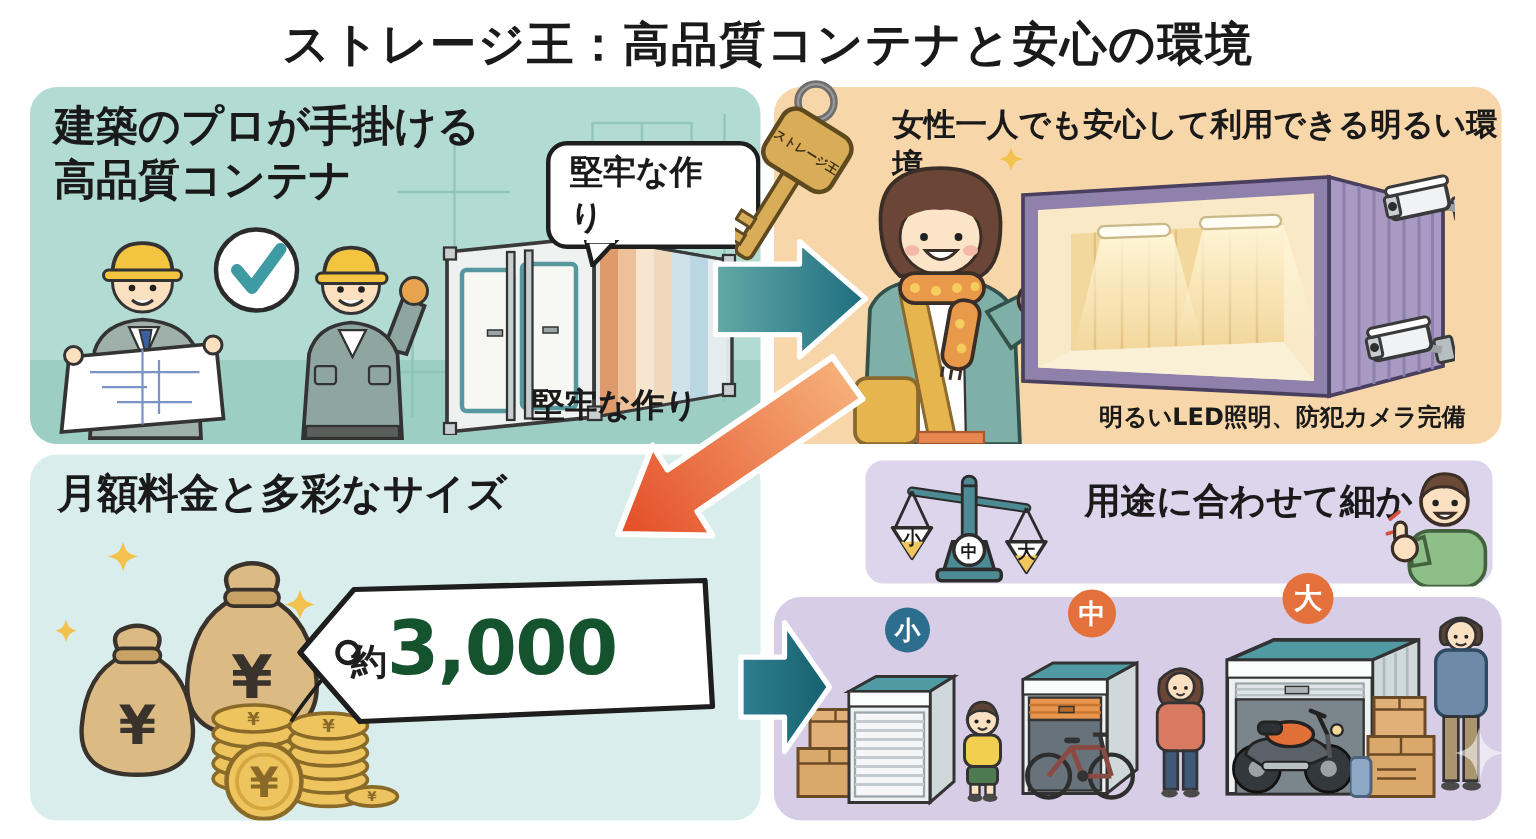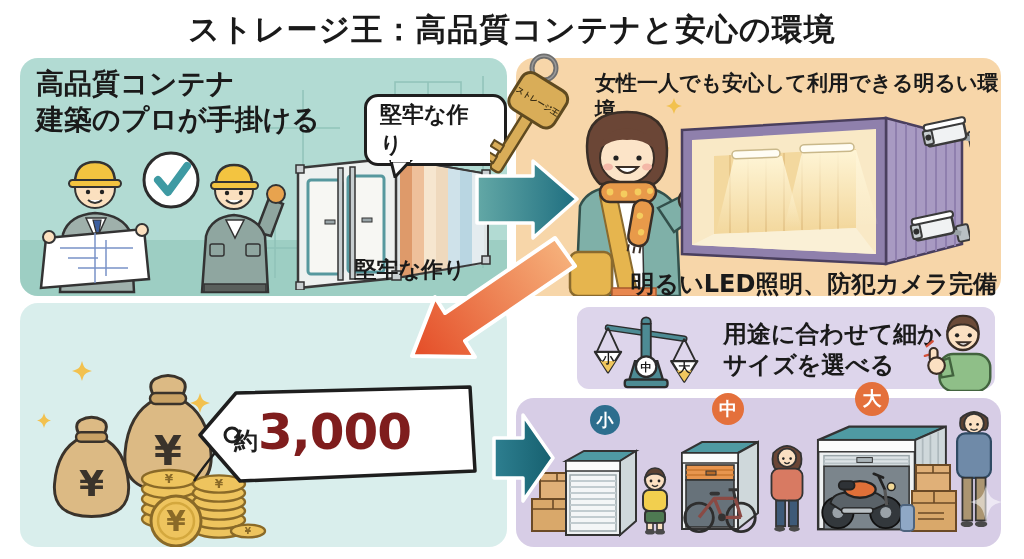--- a/index.html
+++ b/index.html
@@ -16,29 +16,29 @@
   .sizes-main{position:absolute;left:0;top:95px;width:485px;height:149px;background:#d7cde6;border-radius:18px;}
   .sizes-top-box{position:absolute;left:57px;top:0px;width:426px;height:90px;background:#ddd5eb;
                  border:4px solid #fff;border-radius:16px;box-sizing:border-box;}
   .hd{font-weight:800;line-height:1.28;}
   .hd-quality{left:16px;top:8px;font-size:28px;}
   .hd-safety{left:58px;top:12px;width:424px;font-size:21px;margin-left:21px;}
   .hd-pricing{left:18px;top:10px;font-size:27px;}
   .hd-sizes{left:146px;top:12px;font-size:24px;line-height:1.3;}
   .caption{font-weight:800;}
   .cap-quality{left:310px;top:197px;width:160px;text-align:center;font-size:22px;}
-  .cap-safety{right:4px;top:210px;font-size:24px;}
+  .cap-safety{right:24px;top:210px;font-size:16px;}
   .tag-title{left:208px;top:55px;font-size:23px;font-weight:800;}
   .bubble{left:344px;top:36px;background:#fff;border:3px solid #1e1e1e;border-radius:14px;
           padding:3px 13px;font-size:22px;font-weight:800;z-index:6;}
   .bubble svg{position:absolute;left:22px;bottom:-15px;}
   .floor{position:absolute;left:0;top:182px;width:487px;height:56px;background:rgba(110,175,160,.30);}
   .price-text{left:214px;top:104px;display:flex;align-items:baseline;font-weight:800;z-index:6;}
   .price-text .pfx,.price-text .sfx{font-size:24px;color:#1e1e1e;}
-  .price-text .num{font-size:50px;color:#7f1d1d;letter-spacing:-1px;line-height:1;}
+  .price-text .num{font-size:50px;color:#14532d;letter-spacing:-1px;line-height:1;}
   .badge{position:absolute;border-radius:50%;color:#fff;font-weight:800;display:flex;
          align-items:center;justify-content:center;z-index:30;}
   .badge-s{left:74px;top:102px;width:30px;height:30px;font-size:17px;background:#2d6e8e;}
   .badge-m{left:196px;top:90px;width:32px;height:32px;font-size:18px;background:#e4703b;}
   .badge-l{left:339px;top:79px;width:34px;height:34px;font-size:19px;background:#e4703b;}
   .arrow-layer{position:absolute;left:0;top:0;z-index:40;pointer-events:none;}
   .key-wrap{position:absolute;left:-26px;top:-6px;z-index:45;}
   svg{display:block;}
   .svgtext{font-family:"DejaVu Sans","Liberation Sans",sans-serif;font-weight:800;}
 </style>
@@ -57,22 +57,22 @@
         <path d="M20,60 H95 M58,22 V105"></path>
           <rect x="150" y="14" width="66" height="48"></rect>
         <path d="M150,38 H216 M183,14 V62"></path>
           <path d="M110,120 H250 M238,8 V200"></path>
         <path d="M10,180 H120 M30,150 V210"></path>
           <path d="M225,90 l14,-8 M225,110 l14,-8"></path>
       </g>
     </svg>
 
     <div class="abs hd hd-quality">
+      <div>建築のプロが手掛ける</div>
       <div>高品質コンテナ</div>
-      <div>建築のプロが手掛ける</div>
     </div>
 
     <svg class="abs" style="left:18px;top:78px;" width="255" height="158" viewBox="0 0 255 158">
 
       <g>
         <path d="M25,98 Q31,79 57,77 Q86,79 93,98 L96,156 L22,156 Z" fill="#9fb0ab" stroke="#333" stroke-width="2.5"></path>
         <polygon points="48,82 68,82 58,104" fill="#fff" stroke="#333" stroke-width="1.5"></polygon>
         <polygon points="55,84 63,84 60,104" fill="#3c5fa0" stroke="#333" stroke-width="1.2"></polygon>
         <circle cx="57" cy="52" r="20" fill="#fbe0bf" stroke="#333" stroke-width="2"></circle>
         <path d="M37,47 Q37,26 57,26 Q77,26 77,47 Z" fill="#f3c440" stroke="#333" stroke-width="2.5"></path>
@@ -243,20 +243,21 @@
         <rect x="0" y="12" width="9" height="14" rx="2" fill="#c8ced1" stroke="#3a3a3a" stroke-width="2"></rect>
         <circle cx="4.5" cy="19" r="3" fill="#2e2e2e"></circle>
         <rect x="2" y="6" width="42" height="6" rx="3" fill="#fff" stroke="#3a3a3a" stroke-width="2"></rect>
       </g>
     </svg>
 
     <div class="abs caption cap-safety">明るいLED照明、防犯カメラ完備</div>
   </div>
 
   <div class="panel panel-pricing">
+    <div class="abs hd hd-pricing">月額料金と多彩なサイズ</div>
 
     <svg class="abs" style="left:10px;top:48px;" width="220" height="80" viewBox="0 0 220 80">
       <g fill="#f2c14e">
         <path d="M52,10 C54,17 55,18 62,20 C55,22 54,23 52,30 C50,23 49,22 42,20 C49,18 50,17 52,10Z"></path>
         <path d="M170,42 C172,49 173,50 180,52 C173,54 172,55 170,62 C168,55 167,54 160,52 C167,50 168,49 170,42Z"></path>
         <path d="M14,62 C15.5,67 16.5,68 21,69.5 C16.5,71 15.5,72 14,77 C12.5,72 11.5,71 7,69.5 C11.5,68 12.5,67 14,62Z"></path>
       </g>
     </svg>
 
     <svg class="abs" style="left:16px;top:56px;" width="240" height="188" viewBox="0 0 240 188">
@@ -338,21 +339,20 @@
         <polygon points="94,66 110,66 102,78" fill="#f0c75e"></polygon>
         <text x="102" y="68" text-anchor="middle" class="svgtext" font-size="13" fill="#1a1a1a">大</text>
         <polygon points="49,56 73,56 79,76 43,76" fill="#4d8b94" stroke="#2c2c2c" stroke-width="2.5"></polygon>
         <rect x="38" y="76" width="46" height="8" rx="3" fill="#4d8b94" stroke="#2c2c2c" stroke-width="2.5"></rect>
         <circle cx="61" cy="62" r="11" fill="#fff" stroke="#2c2c2c" stroke-width="2.5"></circle>
         <text x="61" y="67" text-anchor="middle" class="svgtext" font-size="12" fill="#1a1a1a">中</text>
       </svg>
 
       <div class="abs hd hd-sizes">
         <div>用途に合わせて細かく</div>
-        <div>サイズを選べる</div>
       </div>
 
       <svg class="abs" style="left:346px;top:2px;" width="74" height="82" viewBox="0 0 74 84">
         <g stroke="#d4503a" stroke-width="2.5" stroke-linecap="round">
           <path d="M3,38 L9,33"></path>
             <path d="M1,48 L8,46"></path>
         </g>
         <circle cx="40" cy="26" r="16" fill="#fbe0c2" stroke="#3a2e26" stroke-width="2.5"></circle>
         <path d="M24,24 Q26,7 40,7 Q56,7 56,24 Q48,15 40,16 Q30,15 24,24Z" fill="#6b4a38" stroke="#3a2e26" stroke-width="2"></path>
         <circle cx="34" cy="27" r="2.2" fill="#222"></circle>

